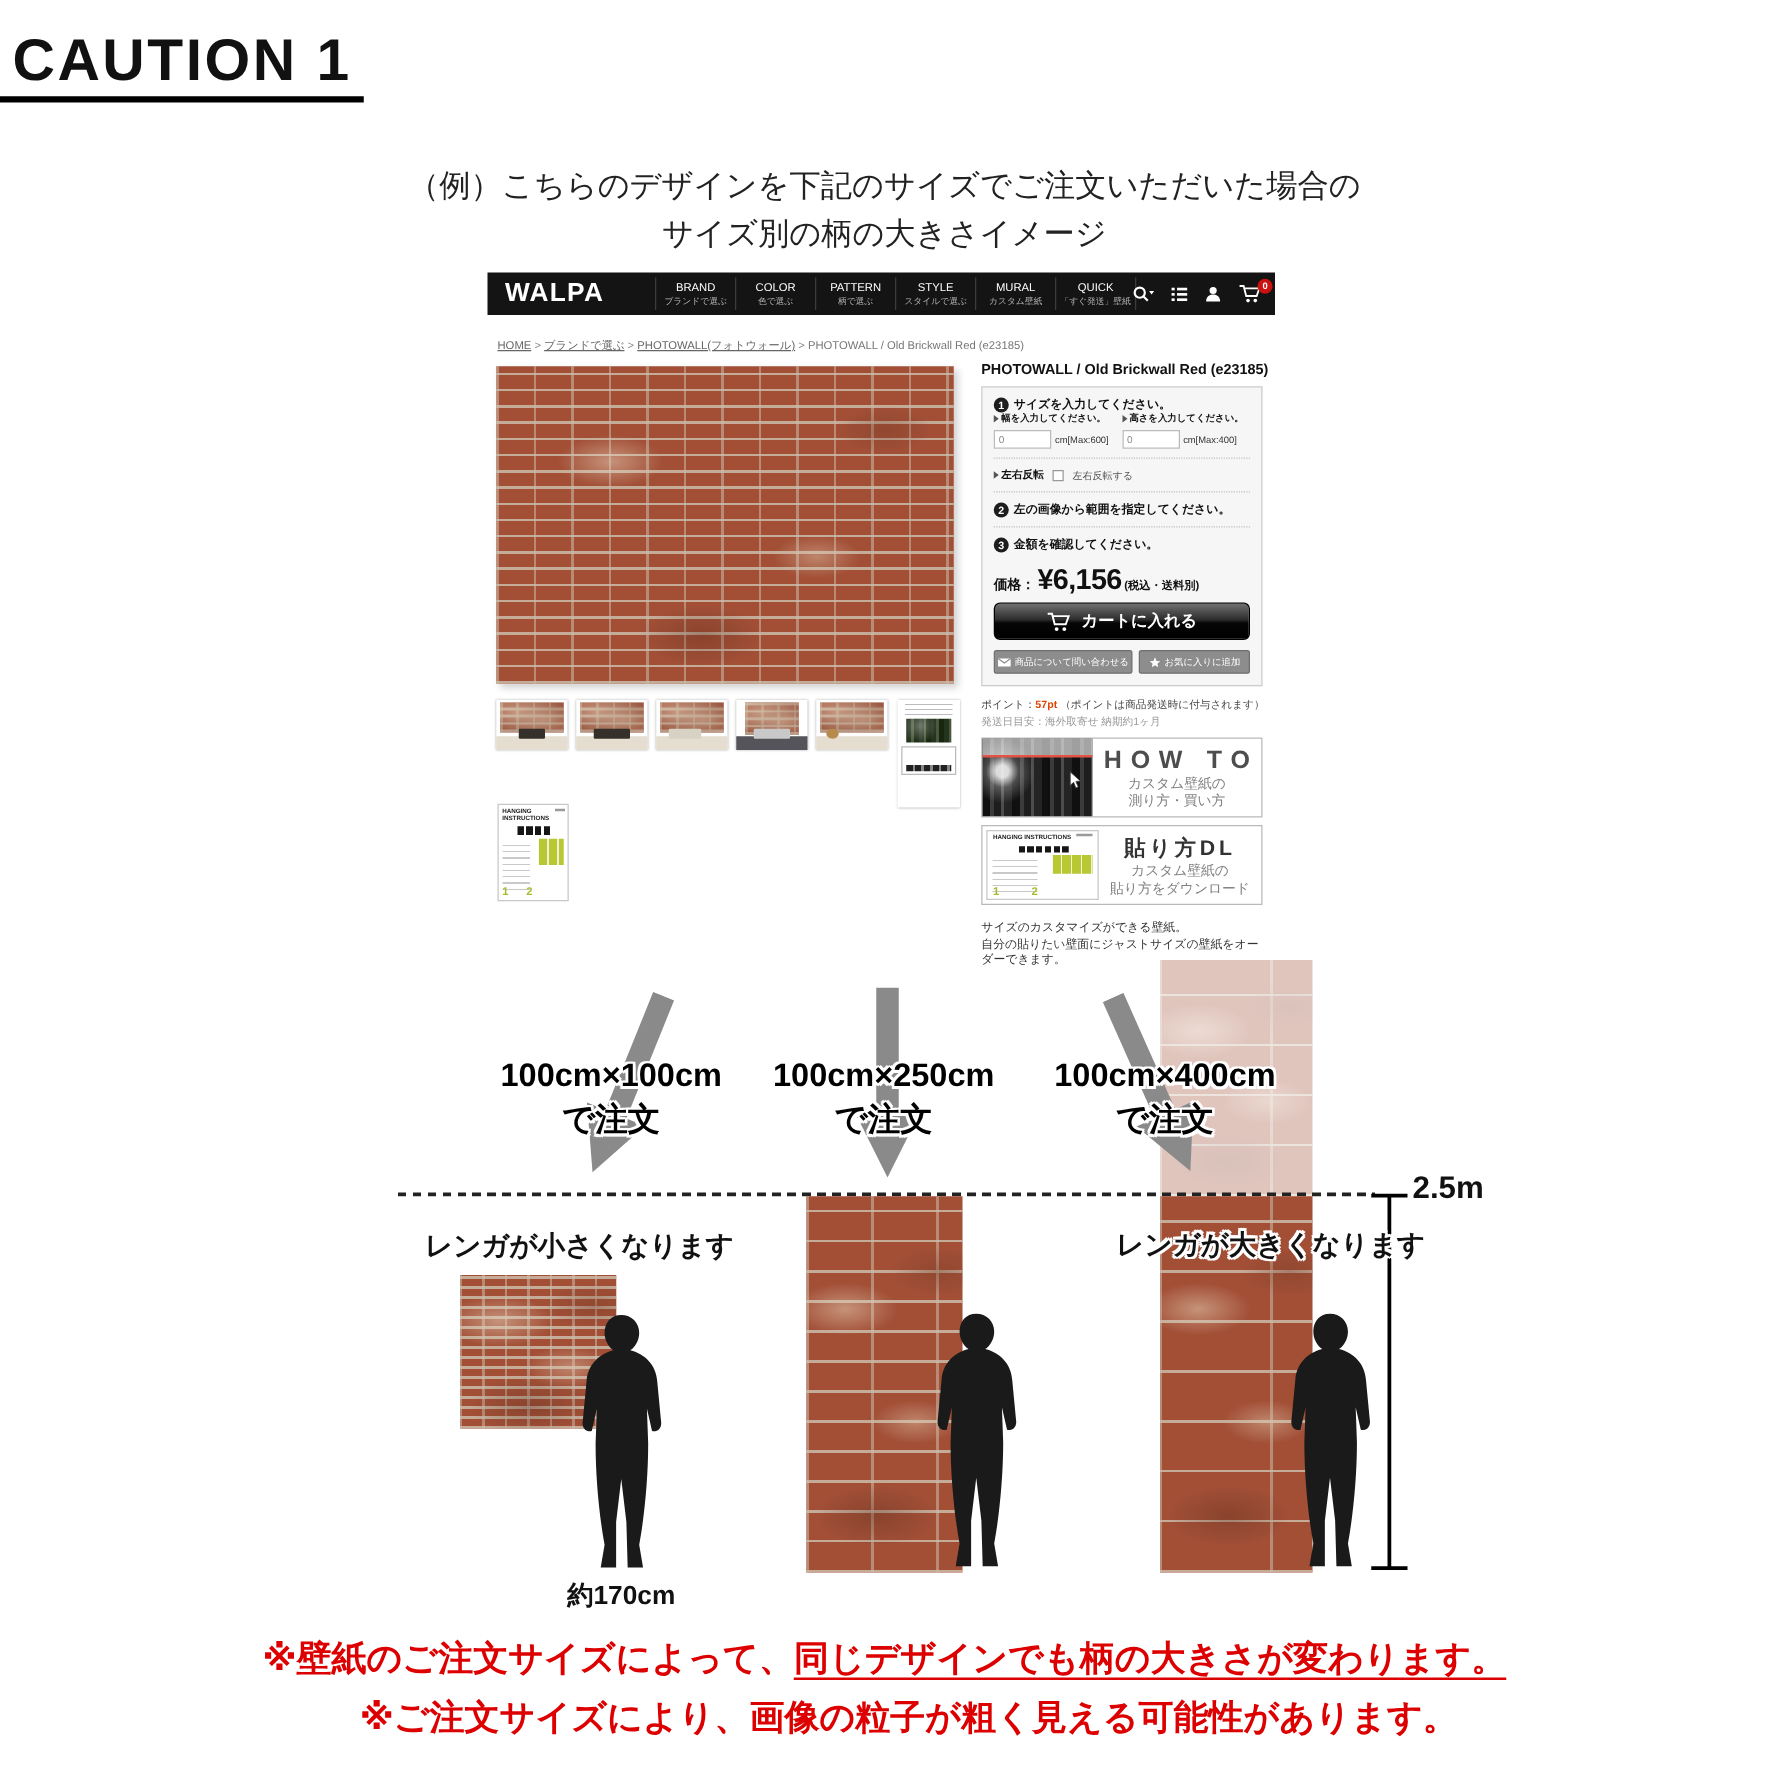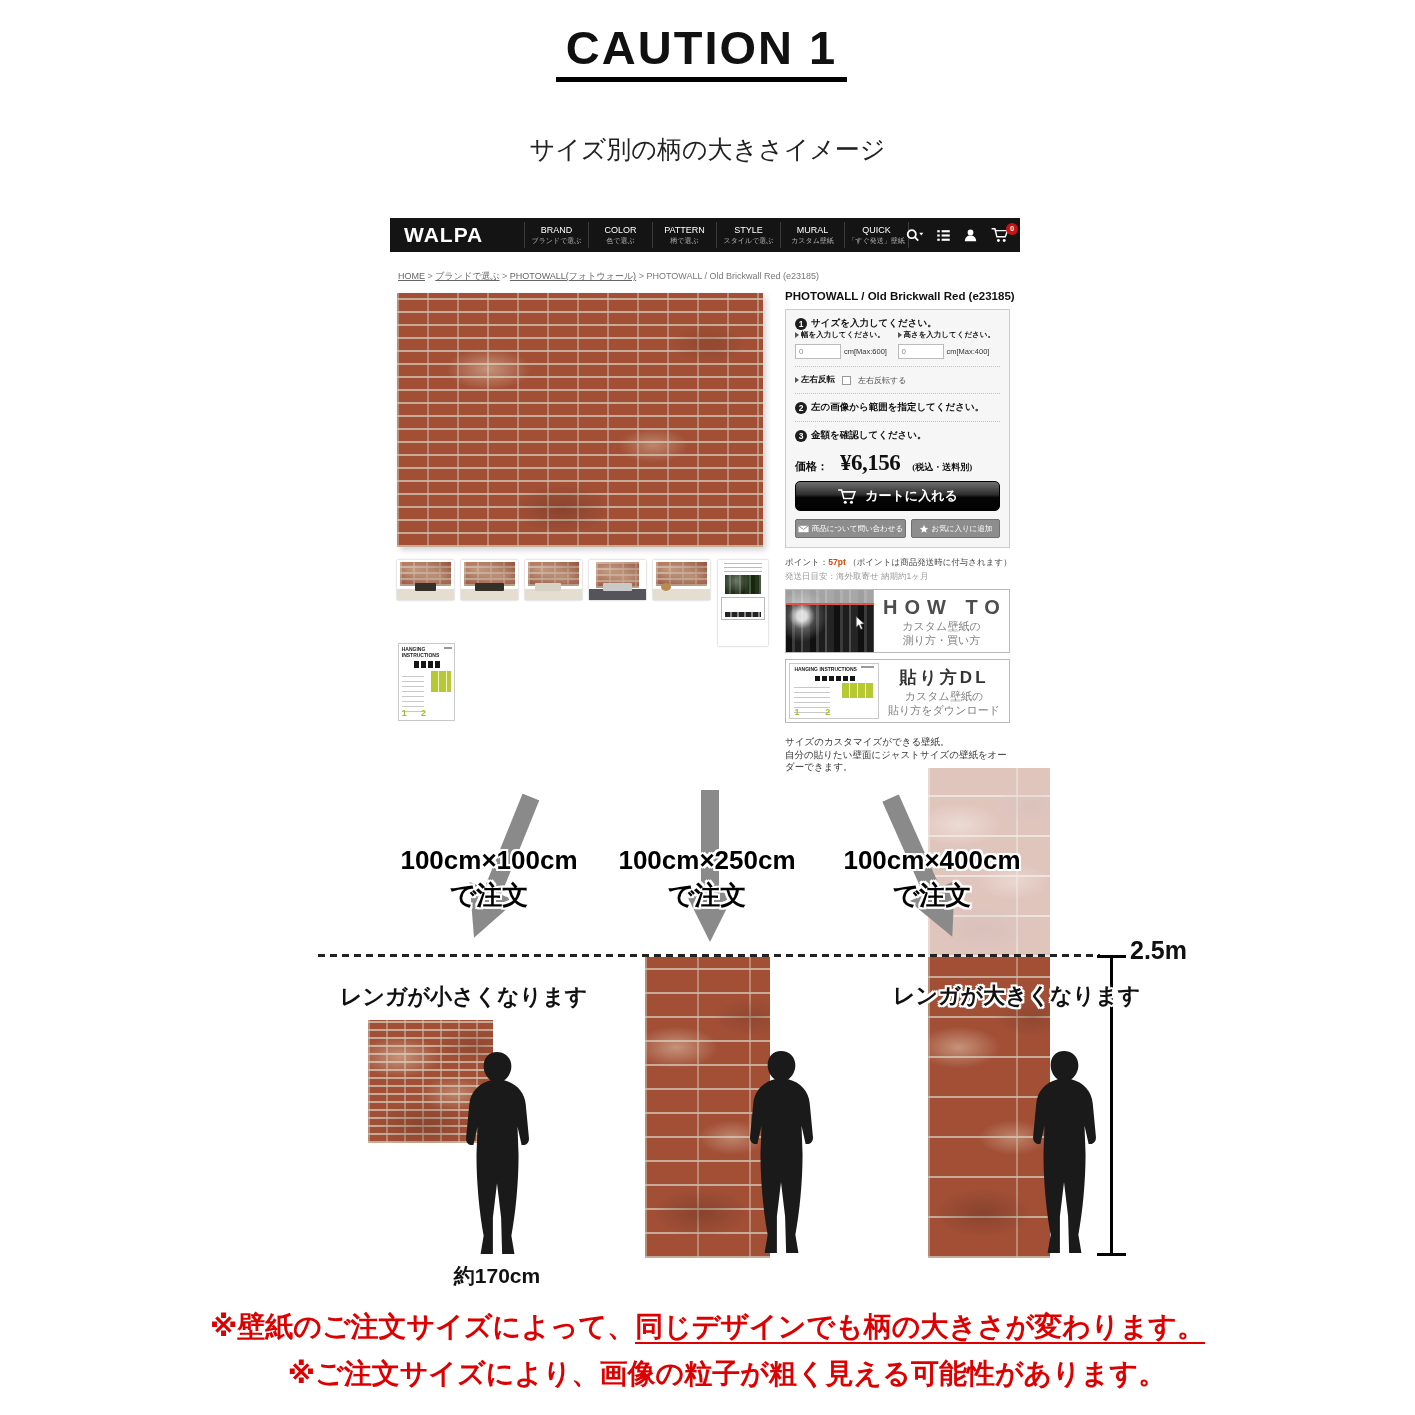--- a/index.html
+++ b/index.html
@@ -1,20 +1,20 @@
 <!DOCTYPE html>
 <html><head>
 <meta charset="utf-8">
 <style>
   html,body{margin:0;padding:0;background:#fff;}
   body{font-family:"Liberation Sans","DejaVu Sans",sans-serif;color:#111;}
   #canvas{position:relative;width:1415px;height:1415px;background:#fff;overflow:hidden;}
 
   
-  .caution-title{position:absolute;top:20px;left:0;right:12px;text-align:center;}
+  .caution-title{position:absolute;top:20px;left:0;right:12px;text-align:left;}
   .caution-title span{display:inline-block;font-size:47px;font-weight:900;letter-spacing:2px;border-bottom:5px solid #000;padding:0 10px 2px;}
   .example{position:absolute;top:130px;left:0;right:0;text-align:center;font-size:25px;line-height:38px;color:#222;}
 
   
   .shot{position:absolute;left:390px;top:218px;width:630px;height:545px;}
   .shot-nav{position:absolute;left:0;top:0;width:100%;height:34px;background:#141414;display:flex;align-items:center;gap:26px;}
   .logo{margin-left:14px;color:#fff;font-size:21px;font-weight:bold;letter-spacing:1px;width:94px;}
   .nav-items{display:flex;height:26px;}
   .nav-item{width:63px;border-left:1px solid #3c3c3c;display:flex;flex-direction:column;justify-content:center;text-align:center;color:#fff;cursor:pointer;}
   .nav-item:last-child{border-right:1px solid #3c3c3c;}
@@ -83,21 +83,21 @@
   .dim-label{font-size:7.5px;font-weight:bold;display:flex;align-items:center;gap:2px;white-space:nowrap;}
   .tri{width:0;height:0;border-left:4px solid #555;border-top:3px solid transparent;border-bottom:3px solid transparent;}
   .dim-input-row{display:flex;align-items:center;gap:3px;margin-top:4px;}
   .fake-input{width:38px;height:13px;background:#fff;border:1px solid #bbb;font-size:8px;color:#888;padding:0 3px;line-height:13px;cursor:text;}
   .unit{font-size:7.5px;color:#333;white-space:nowrap;}
   hr.dotted{border:0;border-top:1px dotted #c2c2c2;margin:7px 0;}
   .flip-row{display:flex;align-items:center;gap:7px;}
   .flip-label{font-size:8.5px;font-weight:bold;display:flex;align-items:center;gap:2px;}
   .checkbox{width:7px;height:7px;border:1px solid #999;background:#fff;cursor:pointer;}
   .flip-opt{font-size:8px;color:#555;}
-  .price-row{display:flex;align-items:baseline;gap:12px;margin:8px 0 5px;font-family:Liberation Serif, serif;}
+  .price-row{display:flex;align-items:baseline;gap:2px;margin:8px 0 5px;}
   .price-label{font-size:11px;font-weight:bold;}
   .price{font-size:23px;font-weight:bold;letter-spacing:-.5px;}
   .price-note{font-size:9px;font-weight:bold;}
   .cart-btn{height:28px;border-radius:5px;background:linear-gradient(180deg,#6f6f6f,#2e2e2e 45%,#060606 55%,#000);border:1px solid #000;color:#fff;font-size:13px;font-weight:bold;display:flex;align-items:center;justify-content:center;gap:8px;margin-top:2px;cursor:pointer;}
   .btn-row{display:flex;gap:5px;margin-top:8px;}
   .gray-btn{height:17px;background:#8d8d8d;border:1px solid #6f6f6f;border-radius:2px;color:#fff;font-size:7.5px;display:flex;align-items:center;justify-content:center;gap:3px;white-space:nowrap;cursor:pointer;}
   .gray-btn.contact{flex:1.25;} .gray-btn.fav{flex:1;}
   .points{margin-top:9px;font-size:8.5px;color:#444;white-space:nowrap;}
   .points-val{color:#dd4400;font-weight:bold;}
   .shipping{margin-top:2px;font-size:8.5px;color:#999;white-space:nowrap;}
@@ -145,20 +145,21 @@
     <path id="personPath" d="M38 2 C30 2 25 8 25 16 C25 22 28 27 32 30 C20 33 12 42 11 54 L8 86 C7 92 11 95 15 94 L19 76 L18 104 C18 132 21 162 25 184 L22 202 L34 202 L34 166 L38 132 L42 166 L43 202 L55 202 L52 184 C56 162 59 132 59 104 L58 76 L62 94 C66 95 70 92 69 86 L66 54 C65 42 57 33 45 30 C49 27 52 22 52 16 C52 8 46 2 38 2 Z"></path>
   </defs>
 </svg>
 
 <div id="canvas">
 
   <div class="caution-title">
     <span>CAUTION 1</span>
   </div>
   <div class="example">
+    <div>（例）こちらのデザインを下記のサイズでご注文いただいた場合の</div>
     <div>サイズ別の柄の大きさイメージ</div>
   </div>
 
   <div class="shot">
 
     <div class="shot-nav">
       <div class="logo">WALPA</div>
       <div class="nav-items">
         <div class="nav-item">
           <span class="nav-en">BRAND</span>

